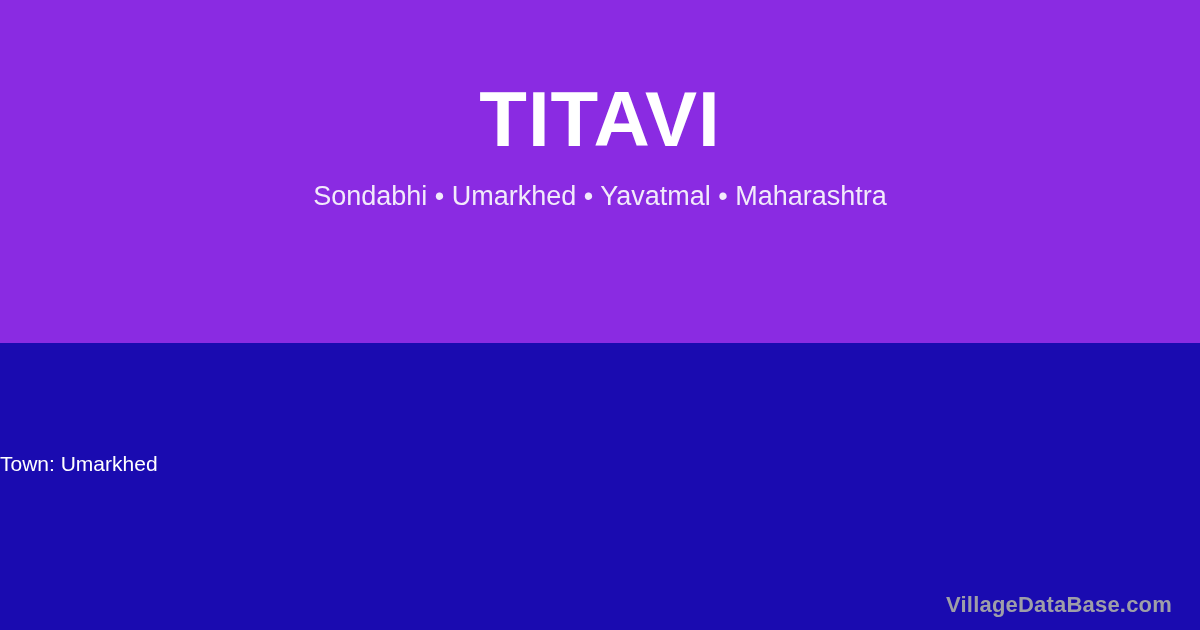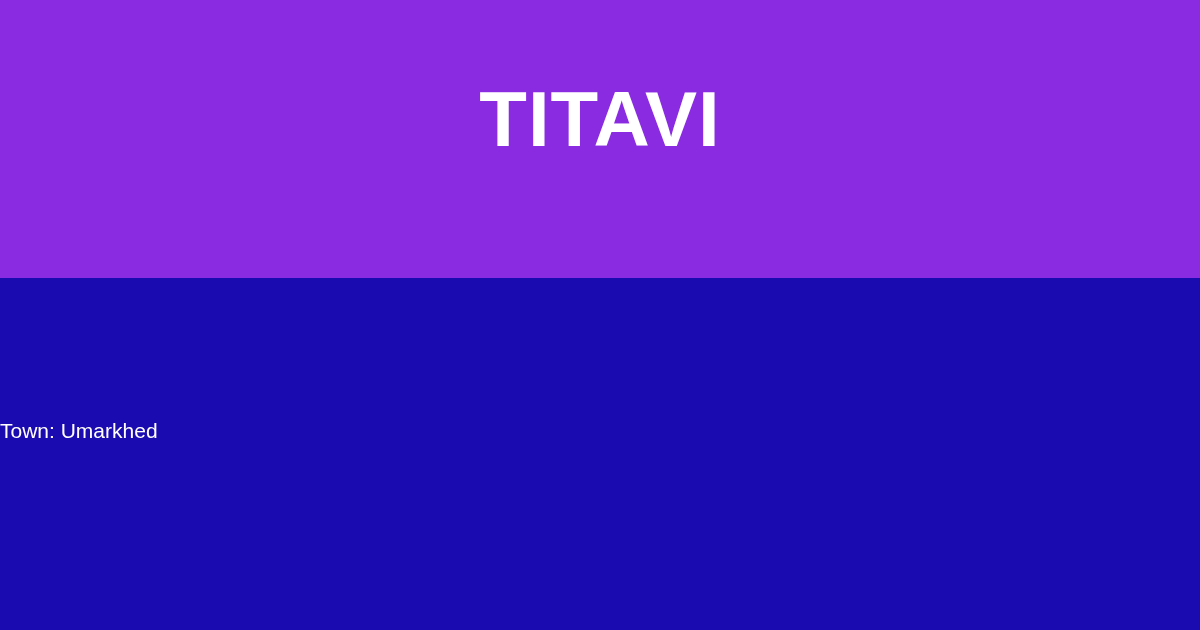--- a/index.html
+++ b/index.html
@@ -15,21 +15,21 @@
     background: #1A0BB0;
   }
   .card {
     position: relative;
     width: 1200px;
     height: 630px;
     display: flex;
     flex-direction: column;
   }
   .hero {
-    height: 278px;
+    height: 343px;
     background: #8A2BE2;
     display: flex;
     flex-direction: column;
     align-items: center;
     justify-content: flex-start;
     box-sizing: border-box;
     padding-top: 80px;
   }
   .hero-title {
     font-size: 78px;
@@ -79,19 +79,21 @@
     white-space: nowrap;
   }
 </style>
 </head>
 <body>
 
 <div class="card">
 
   <div class="hero">
     <h1 class="hero-title">TITAVI</h1>
+    <p class="hero-subtitle">Sondabhi • Umarkhed • Yavatmal • Maharashtra</p>
   </div>
 
   <div class="body-panel">
     <p class="detail-line">Town: Umarkhed</p>
+    <div class="watermark">VillageDataBase.com</div>
   </div>
 
 </div>
 
 </body></html>

